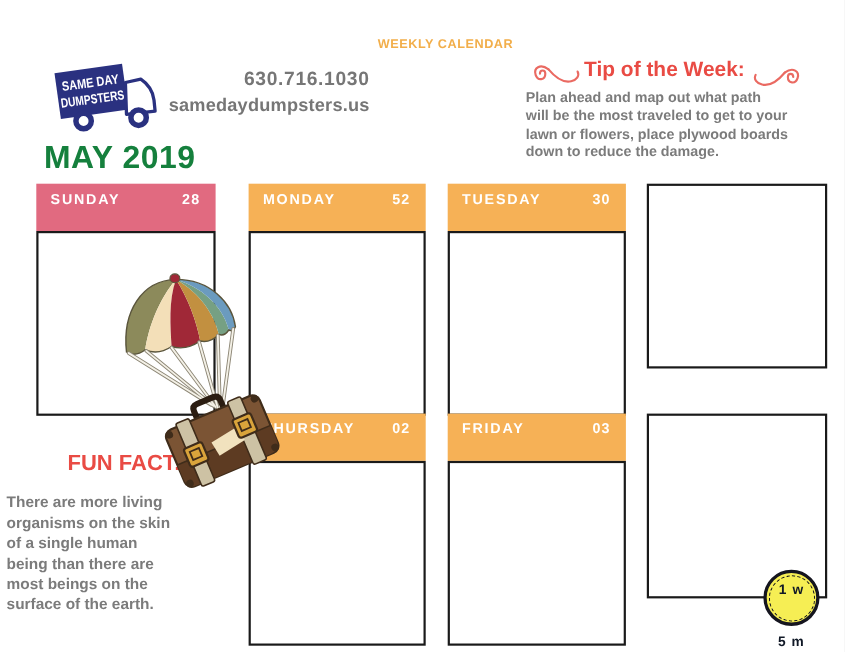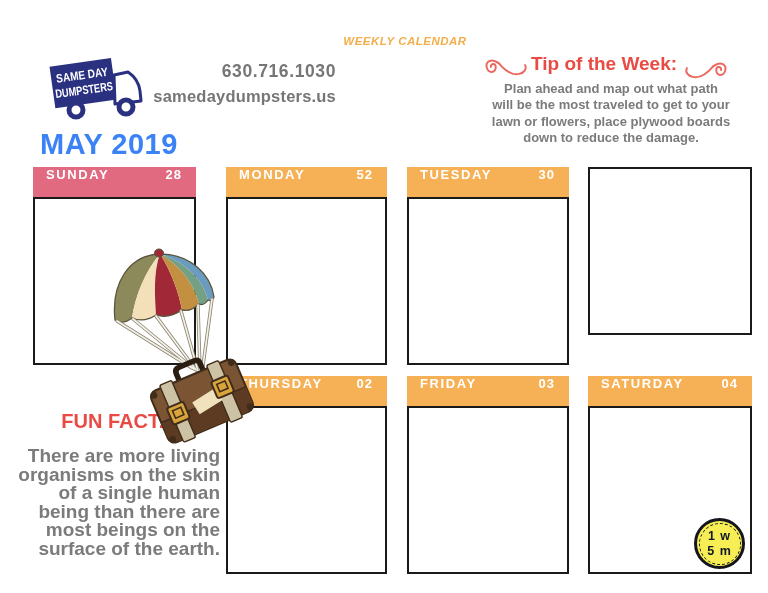--- a/index.html
+++ b/index.html
@@ -10,85 +10,83 @@
     background: #ffffff;
     font-family: "Liberation Sans", sans-serif;
     overflow: hidden;
   }
   
   .weekly-label {
     position: absolute; left: 315px; top: 35px; width: 180px;
     text-align: center;
     font-size: 11.5px; font-weight: 800; letter-spacing: .5px;
     color: #F2AE4A;
-    font-style: italic;
   }
   .logo-svg { position: absolute; left: 44px; top: 48px; }
   .contact-block { position: absolute; left: 128px; top: 61px; width: 208px; text-align: right; color: #767676; }
   .phone   { font-size: 17.5px; font-weight: 800; letter-spacing: .6px; }
   .website { font-size: 16.5px; font-weight: 800; letter-spacing: .2px; margin-top: 5px; }
   .month-title {
     position: absolute; left: 40px; top: 128px;
     font-size: 29px; font-weight: 800; letter-spacing: .5px;
-    color: #3b82f6;
+    color: #15803d;
   }
   
   .tip-title {
     position: absolute; left: 531px; top: 53px;
     font-size: 19px; font-weight: 800; color: #E94B44;
   }
   .flourish { position: absolute; width: 45px; height: 27px; }
   .flourish-left  { left: 484px; top: 55px; }
   .flourish-right { left: 683px; top: 58px; transform: scaleX(-1); }
   .tip-body {
     position: absolute; left: 478px; top: 81px; width: 266px;
-    text-align: center;
     font-size: 13px; line-height: 16.4px; font-weight: 700;
     color: #7B7B7B;
   }
   
   .day-cell { position: absolute; width: 163px; }
   .c1 { left: 33px;  } .c2 { left: 226px; width: 161px; }
   .c3 { left: 407px; width: 162px; } .c4 { left: 588px; width: 164px; }
   .r1 { top: 167px; } .r2 { top: 376px; }
   .day-header {
-    height: 30px; background: #F6B156; color: #ffffff;
+    height: 43px; background: #F6B156; color: #ffffff;
     display: flex; align-items: center; justify-content: space-between;
     padding: 0 14px 16px 13px;
     font-size: 13px; font-weight: 700; letter-spacing: 1.6px;
   }
   .day-header.pink { background: #E16A80; }
   .day-number { letter-spacing: 1px; }
   .day-box { height: 168px; background: #ffffff; border: 2px solid #1A1A1A; }
   
   .fun-fact-title {
     position: absolute; left: 30px; top: 410px; width: 166px;
     text-align: center;
     font-size: 20px; font-weight: 800; color: #E94B44;
   }
   .fun-fact-body {
     position: absolute; left: 6px; top: 447px; width: 214px;
-    text-align: right;
-    font-size: 19px; line-height: 18.6px; font-weight: 700;
+    text-align: left;
+    font-size: 14px; line-height: 18.6px; font-weight: 700;
     color: #7B7B7B;
   }
   
   .parachute-svg { position: absolute; left: 95px; top: 245px; z-index: 5; }
   .badge {
     position: absolute; left: 694px; top: 518px; width: 51px; height: 51px;
     border-radius: 50%;
     background: #F6EE54; border: 3px solid #15151f;
     display: flex; flex-direction: column; align-items: center; justify-content: center;
     z-index: 6;
   }
   .badge::before {
     content: ""; position: absolute; inset: 1.5px;
     border: 1.5px dashed #15151f; border-radius: 50%;
   }
-  .badge-line { font-size: 12.5px; font-weight: 800; color: #101826; line-height: 1.2; letter-spacing: 1px; }
+  .badge-line { font-size: 12.5px; font-weight: 800; color: #101826; line-height: 1.2; letter-spacing: 1px; margin-top: 32px; }
 </style>
 </head>
 <body>
 
 <div class="page">
 
   <div class="weekly-label">WEEKLY CALENDAR</div>
 
   <svg class="logo-svg" width="106" height="78" viewBox="0 0 106 78">
     <g transform="rotate(-8 40 34)">
@@ -161,24 +159,20 @@
     <div class="day-box"></div>
   </div>
   <div class="day-cell c3 r2">
     <div class="day-header">
       <span class="day-name">FRIDAY</span>
       <span class="day-number">03</span>
     </div>
     <div class="day-box"></div>
   </div>
   <div class="day-cell c4 r2">
-    <div class="day-header">
-      <span class="day-name">SATURDAY</span>
-      <span class="day-number">04</span>
-    </div>
     <div class="day-box"></div>
   </div>
 
   <div class="fun-fact-title">FUN FACT:</div>
   <div class="fun-fact-body">
     <div>There are more living</div>
     <div>organisms on the skin</div>
     <div>of a single human</div>
     <div>being than there are</div>
     <div>most beings on the</div>

